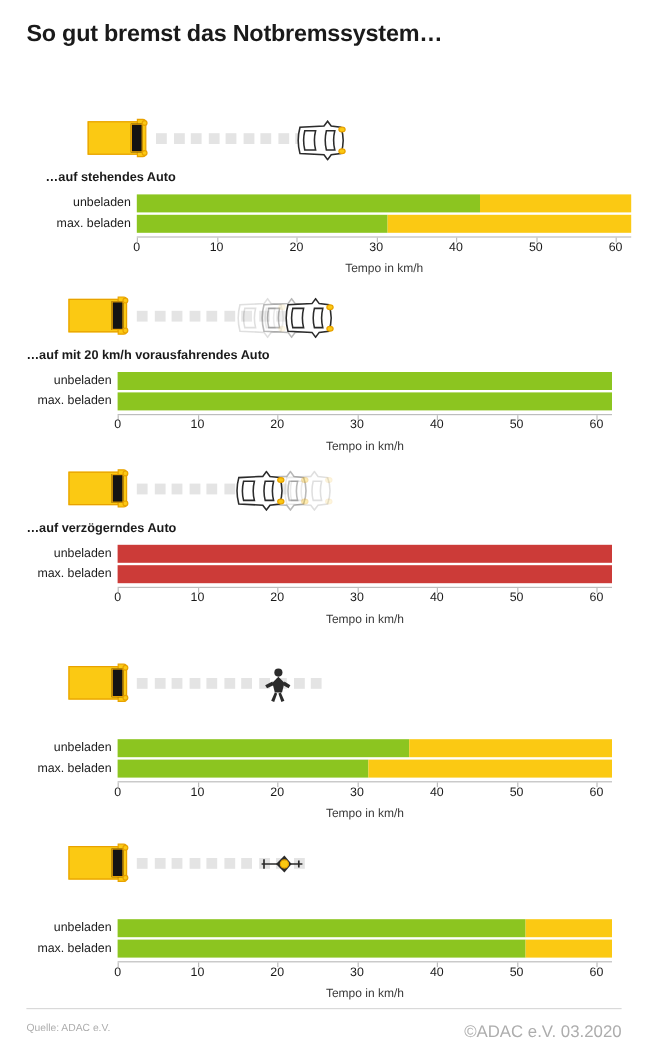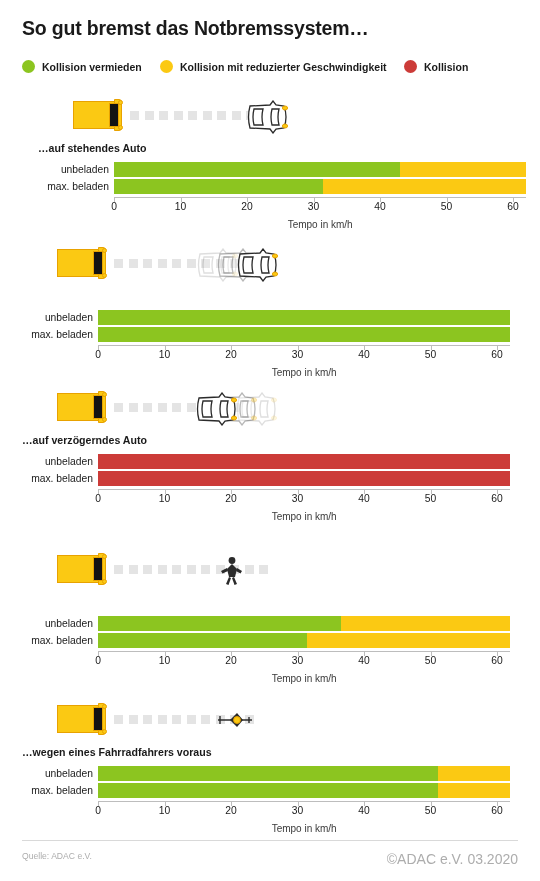--- a/index.html
+++ b/index.html
@@ -85,34 +85,20 @@
   .footer-left{position:absolute;left:22px;top:851px;font-size:8.6px;color:#ADADAD;}
   .footer-right{position:absolute;right:22px;top:851px;font-size:14px;color:#ADADAD;}
 </style>
 </head>
 <body>
 
 <div class="page">
 
   <div class="title">So gut bremst das Notbremssystem…</div>
 
-  <div class="legend">
-      <div class="legend-item" style="left: 0px;">
-        <span class="legend-dot" style="background: rgb(140, 197, 32);"></span>
-        <span class="legend-label">Kollision vermieden</span>
-      </div>
-      <div class="legend-item" style="left: 138px;">
-        <span class="legend-dot" style="background: rgb(251, 201, 19);"></span>
-        <span class="legend-label">Kollision mit reduzierter Geschwindigkeit</span>
-      </div>
-      <div class="legend-item" style="left: 382px;">
-        <span class="legend-dot" style="background: rgb(204, 59, 56);"></span>
-        <span class="legend-label">Kollision</span>
-      </div>
-    </div>
 
   <div id="sections-host">
       <div class="section" style="top: 96px; margin-left: 16px;">
         <div class="scene">
           <div class="truck">
             <div class="truck-body"></div>
             <div class="truck-nose"></div>
             <div class="truck-cab"></div>
             <div class="truck-mirror top"></div>
             <div class="truck-mirror bot"></div>
@@ -233,20 +219,21 @@
                 <path d="M8 9 Q6 17 8 25 L17 25 Q15 17 17 9 Z"></path>
                 <path d="M26 9 Q24 17 26 25 L33 25 Q31 17 33 9 Z"></path>
               </g>
               <g opacity="1" fill="#FBC913" stroke="#E8A200" stroke-width="1">
                 <ellipse cx="39" cy="8" rx="2.6" ry="2"></ellipse>
                 <ellipse cx="39" cy="26" rx="2.6" ry="2"></ellipse>
               </g>
             </svg>
           </div>
         </div>
+        <div class="caption" style="top: 46px;">…auf mit 20 km/h vorausfahrendes Auto</div>
         <div class="chart" style="top: 66px;">
           <div class="row">
             <div class="row-label">unbeladen</div>
             <div class="track" style="width: 412.3px;">
               <div class="seg" style="left: 0px; width: 412.3px; background: rgb(140, 197, 32);"></div>
             </div>
           </div>
           <div class="row">
             <div class="row-label">max. beladen</div>
             <div class="track" style="width: 412.3px;">
@@ -461,21 +448,20 @@
                 <line x1="2" y1="11" x2="36" y2="11"></line>
                 <line x1="4" y1="7" x2="4" y2="15"></line>
                 <line x1="33" y1="8" x2="33" y2="14"></line>
               </g>
               <g fill="#2B2B2B">
                 <path d="M14 11 L21 4 L27 11 L21 18 Z"></path>
               </g>
               <circle cx="21" cy="11" r="3.4" fill="#FBC913" stroke="#E8A200" stroke-width="1"></circle>
             </svg></div>
         </div>
-        <div class="caption" style="top: 46px;">…wegen eines Fahrradfahrers voraus</div>
         <div class="chart" style="top: 66px;">
           <div class="row">
             <div class="row-label">unbeladen</div>
             <div class="track" style="width: 412.3px;">
               <div class="seg" style="left: 0px; width: 340.48px; background: rgb(140, 197, 32);"></div>
               <div class="seg" style="left: 340.48px; width: 71.82px; background: rgb(251, 201, 19);"></div>
             </div>
           </div>
           <div class="row">
             <div class="row-label">max. beladen</div>

